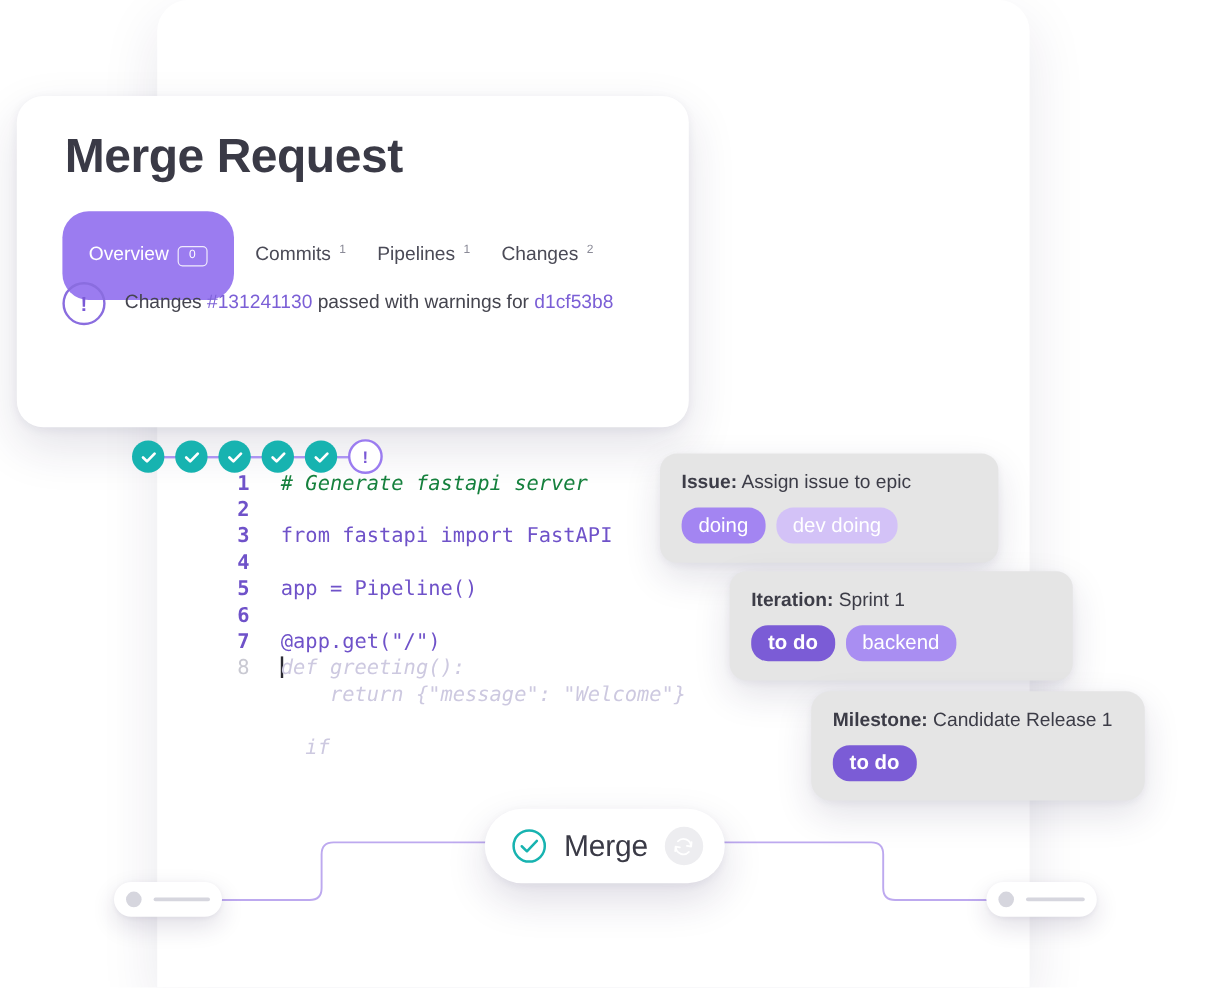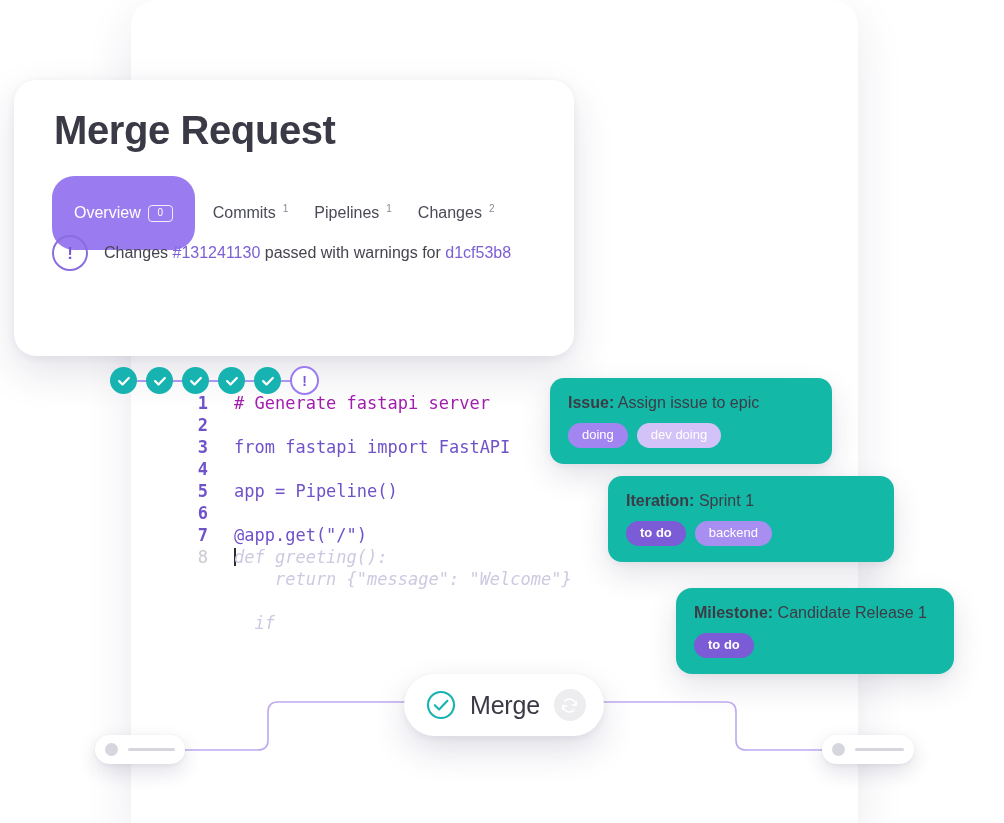--- a/index.html
+++ b/index.html
@@ -94,48 +94,48 @@
   
   .code{
     position:absolute;left:168px;top:392px;
     font-family:"DejaVu Sans Mono","Liberation Mono",monospace;
     font-size:17px;line-height:22px;
   }
   .code-row{display:flex;align-items:flex-start;height:22px;}
   .ln{width:40px;text-align:right;color:#6f52c9;font-weight:600;flex:none;}
   .ln.ghost{color:#c9c9d2;font-weight:400;}
   .ct{margin-left:26px;color:#6f52c9;white-space:pre;}
-  .ct.comment{color:#a21caf;}
+  .ct.comment{color:#15803d;font-style:italic;}
   .ct.ghost{color:#cdc9e0;font-style:italic;position:relative;}
   .caret{
     display:inline-block;width:2px;height:18px;background:#2b2b33;
     vertical-align:-3px;margin-right:-2px;
   }
 
   
   .lcard{
-    position:absolute;background:#14b8a6;border-radius:14px;
+    position:absolute;background:#e5e5e5;border-radius:14px;
     box-shadow:0 12px 30px rgba(40,30,80,.13), 0 2px 6px rgba(40,30,80,.05);
     padding:16px 8px 16px 18px;box-sizing:border-box;
   }
   .lcard .hdr{font-size:16px;color:#3c3c47;margin-bottom:11px;white-space:nowrap;}
   .lcard .hdr b{font-weight:700;}
   .pills{display:flex;gap:9px;}
   .pill{
-    border-radius:14px;padding:5px 14px;font-size:13px;color:#ffffff;
+    border-radius:14px;padding:5px 14px;font-size:17px;color:#ffffff;
     line-height:1.15;white-space:nowrap;text-align:right;
   }
   .pill.doing{background:#a385f2;}
   .pill.devplan{background:#d3c2f7;}
   .pill.todo{background:#7b5cd6;font-weight:bold;}
   .pill.backend{background:#a98ef2;}
 
   .card-issue{left:550px;top:378px;width:282px;}
   .card-iter{left:608px;top:476px;width:286px;}
-  .card-mile{left:676px;top:588px;width:278px;border-radius:16px;}
+  .card-mile{left:676px;top:576px;width:278px;border-radius:16px;}
 
   
   .conn{position:absolute;left:0;top:640px;width:1004px;height:183px;}
   .handle{
     position:absolute;height:29px;border-radius:16px;background:#ffffff;
     box-shadow:0 8px 20px rgba(40,30,80,.14), 0 1px 4px rgba(40,30,80,.06);
     display:flex;align-items:center;padding:0 10px;box-sizing:border-box;
   }
   .handle .knob{width:13px;height:13px;border-radius:50%;background:#d6d6de;flex:none;}
   .handle .bar{height:3px;border-radius:2px;background:#d6d6de;margin-left:10px;flex:1;}

